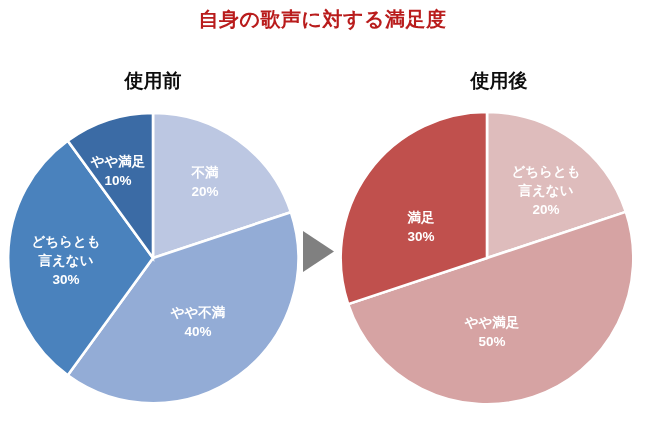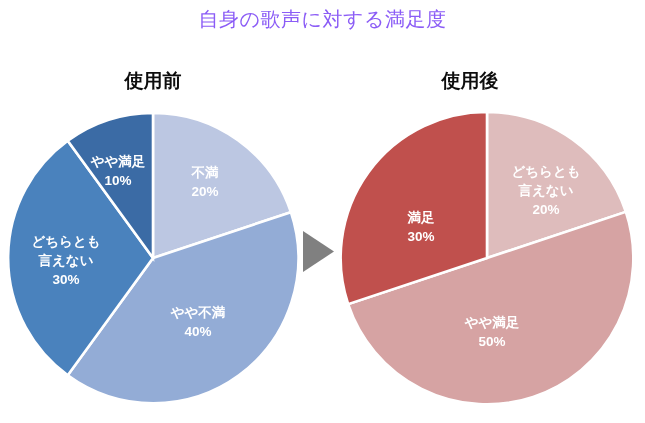--- a/index.html
+++ b/index.html
@@ -20,35 +20,35 @@
     width: 645px;
     height: 423px;
   }
   .chart-title {
     position: absolute;
     top: 6px;
     left: 0;
     width: 645px;
     text-align: center;
     font-size: 20px;
-    font-weight: normal;
-    color: #8b5cf6;
+    font-weight: bold;
+    color: #b91c1c;
     letter-spacing: 0.5px;
   }
   .panel-label {
     position: absolute;
     top: 68px;
     font-size: 19px;
     font-weight: bold;
     color: #0d0d0d;
     text-align: center;
     width: 120px;
   }
   #label-before { left: 93px; }
-  #label-after  { left: 410px; }
+  #label-after  { left: 439px; }
 
   svg.pies {
     position: absolute;
     left: 0;
     top: 0;
     width: 645px;
     height: 423px;
   }
   .slice-label {
     font-family: "Liberation Sans", "DejaVu Sans", sans-serif;

